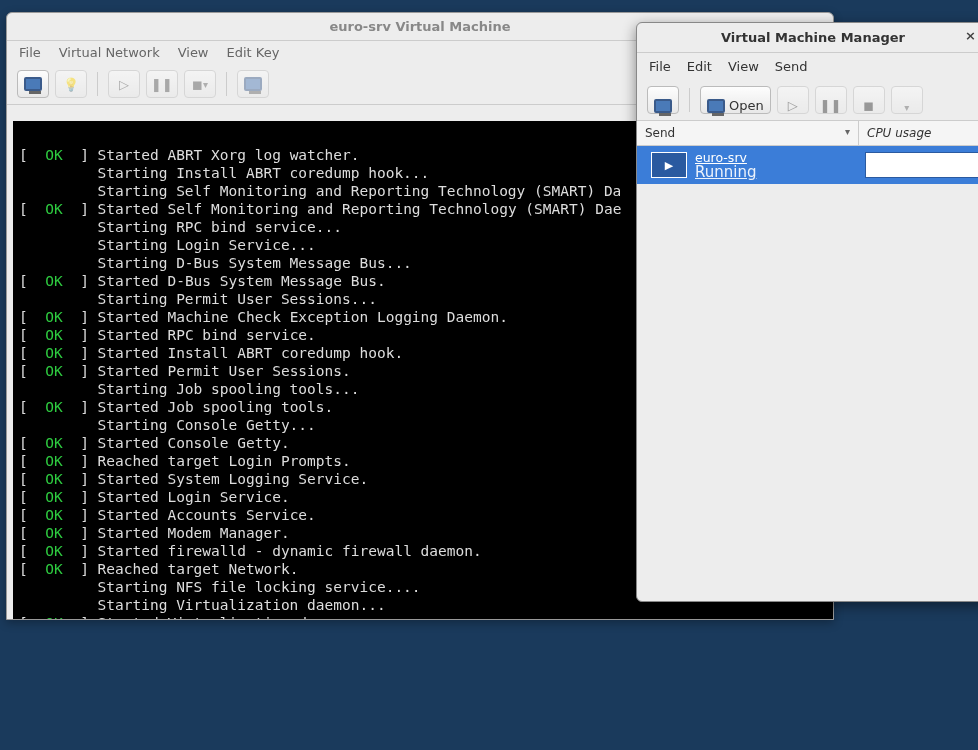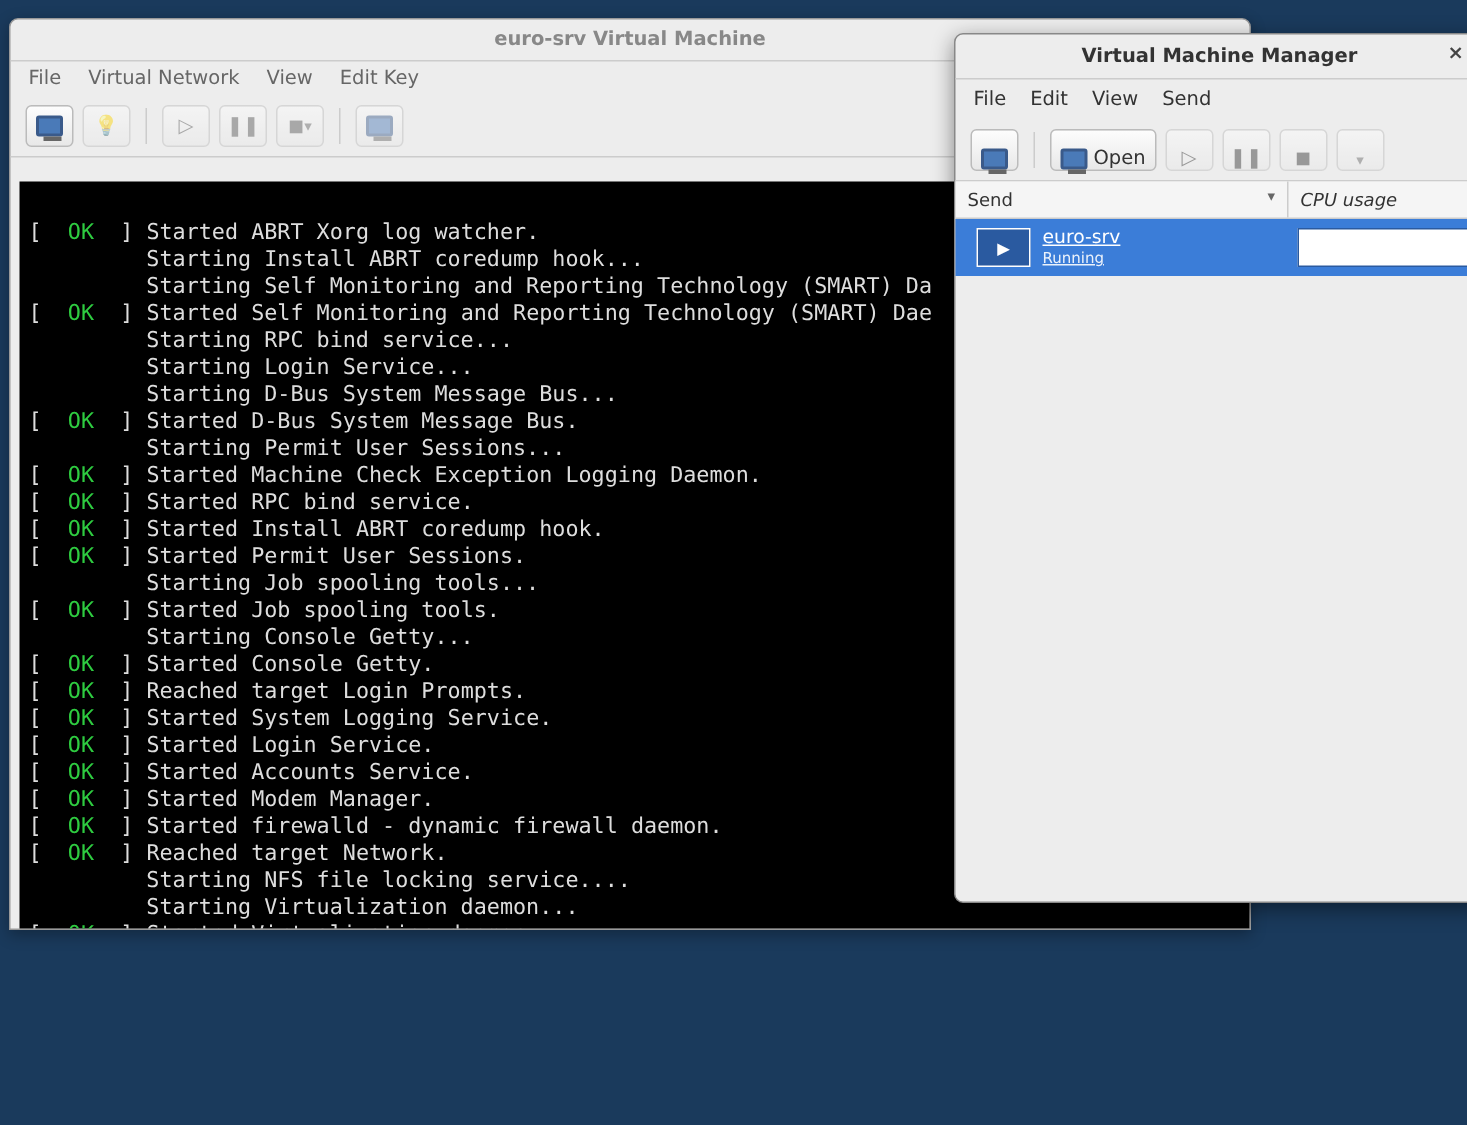--- a/index.html
+++ b/index.html
@@ -210,21 +210,21 @@
     margin: 0 8px 0 14px;
     background: #2a5aa0;
     border: 1px solid #fff;
     display: flex;
     align-items: center;
     justify-content: center;
     color: #fff;
     font-size: 11px;
   }
   .mgr-vm-text { flex: 1; line-height: 15px; font-size: 12.5px; text-decoration: underline; }
-  .mgr-vm-text .vm-status { font-size: 10px; opacity: 0.9; }
+  .mgr-vm-text .vm-status { font-size: 15px; opacity: 0.9; }
   .mgr-vm-cpu {
     width: 118px;
     height: 26px;
     margin-right: 6px;
     background: #fff;
     border: 1px solid #2a5aa0;
   }
   .chev { font-size: 10px; color: #666; }
 </style>
 </head>

